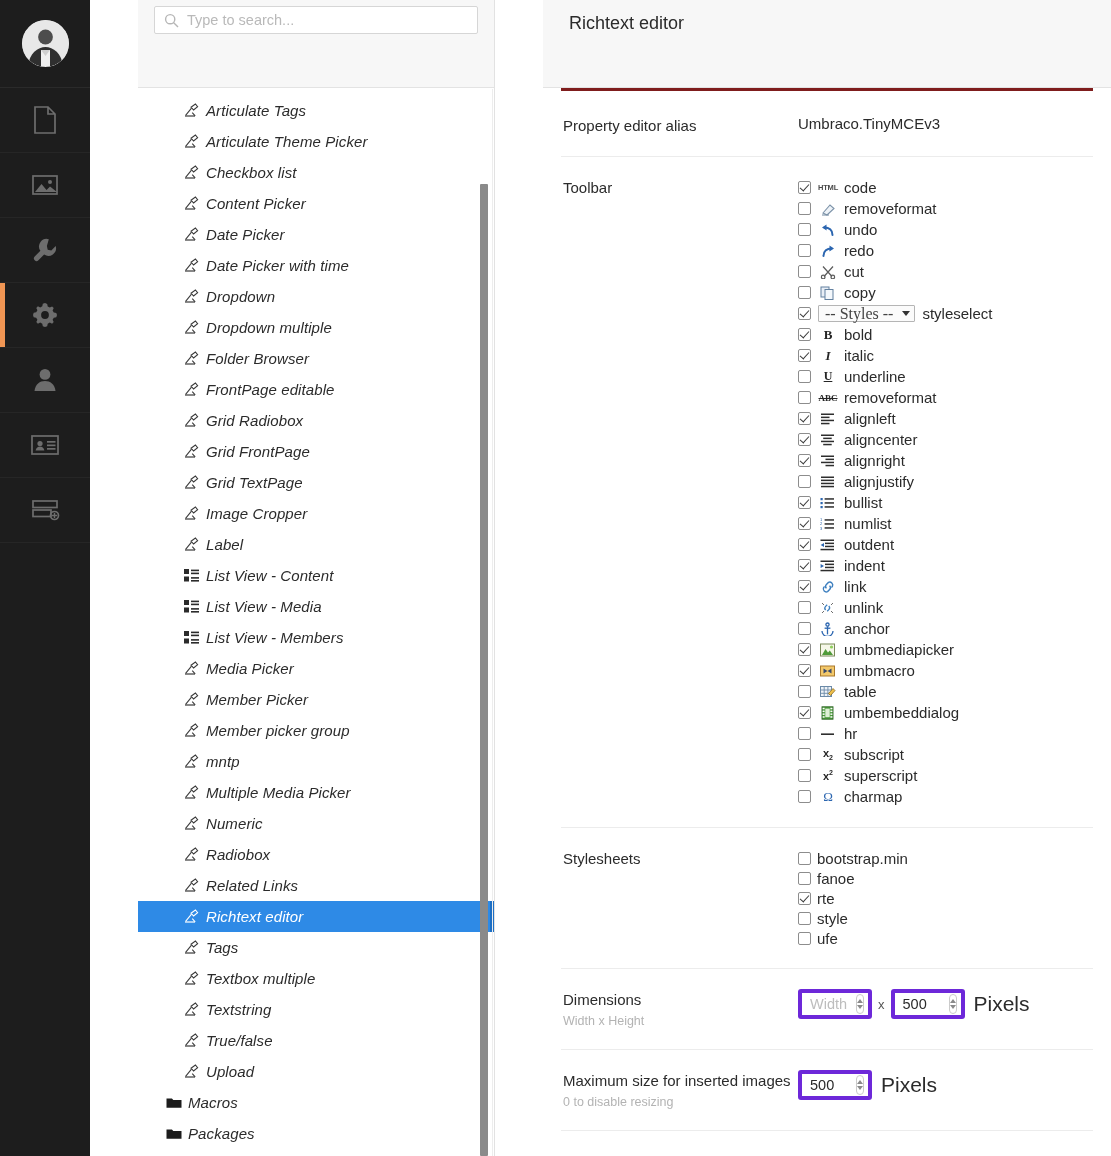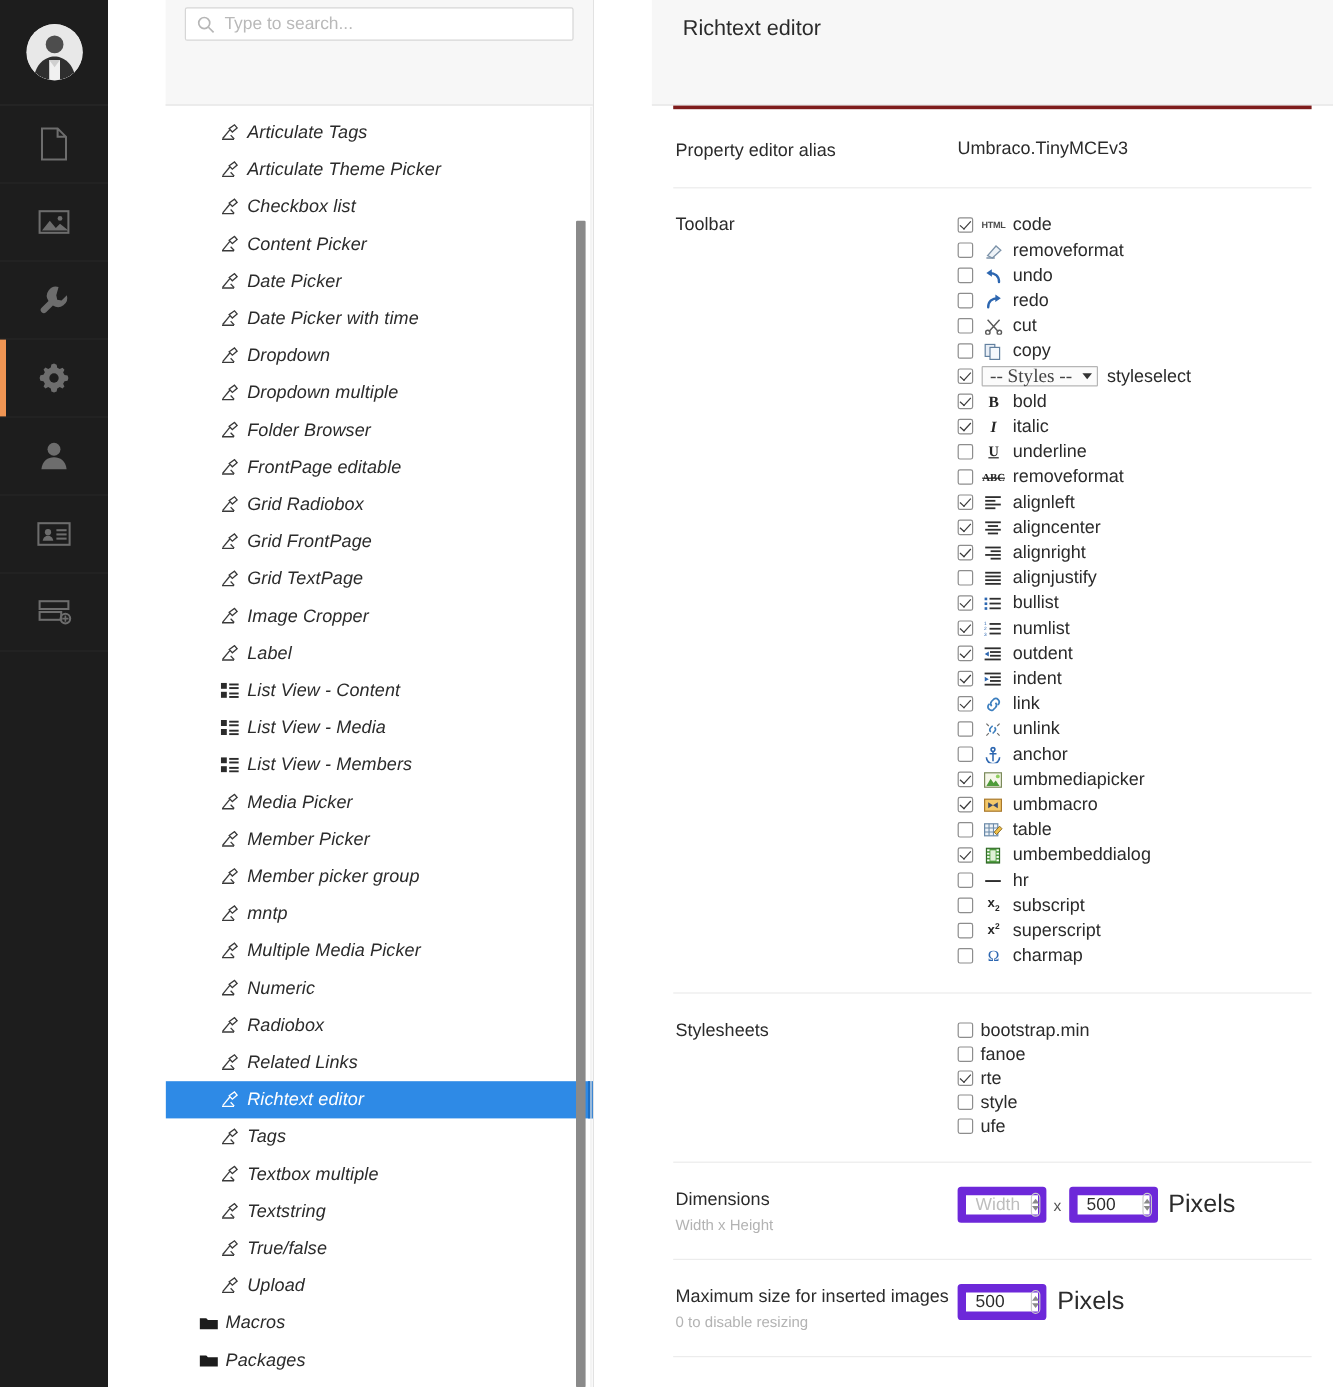--- a/index.html
+++ b/index.html
@@ -196,21 +196,21 @@
   .styles-select .st-txt { font-size: 16px; color: #444; font-family: "Liberation Serif", serif; }
   .styles-select .st-ar {
     width: 0; height: 0; margin-left: 9px;
     border-left: 4px solid transparent; border-right: 4px solid transparent;
     border-top: 5px solid #333;
   }
 
   
   .spinner {
     display: inline-flex; align-items: center;
-    border: 7px solid #6d28d9; border-radius: 3px;
+    border: 4px solid #6d28d9; border-radius: 3px;
     background: #fff; height: 30px; width: 74px;
     padding: 0 4px 0 8px;
   }
   .spinner input {
     border: 0; outline: 0; width: 44px;
     font-size: 14.5px; color: #2b2b2b;
     font-family: "Liberation Sans", sans-serif;
     background: transparent; padding: 0;
   }
   .spinner input::placeholder { color: #bdbdbd; }

